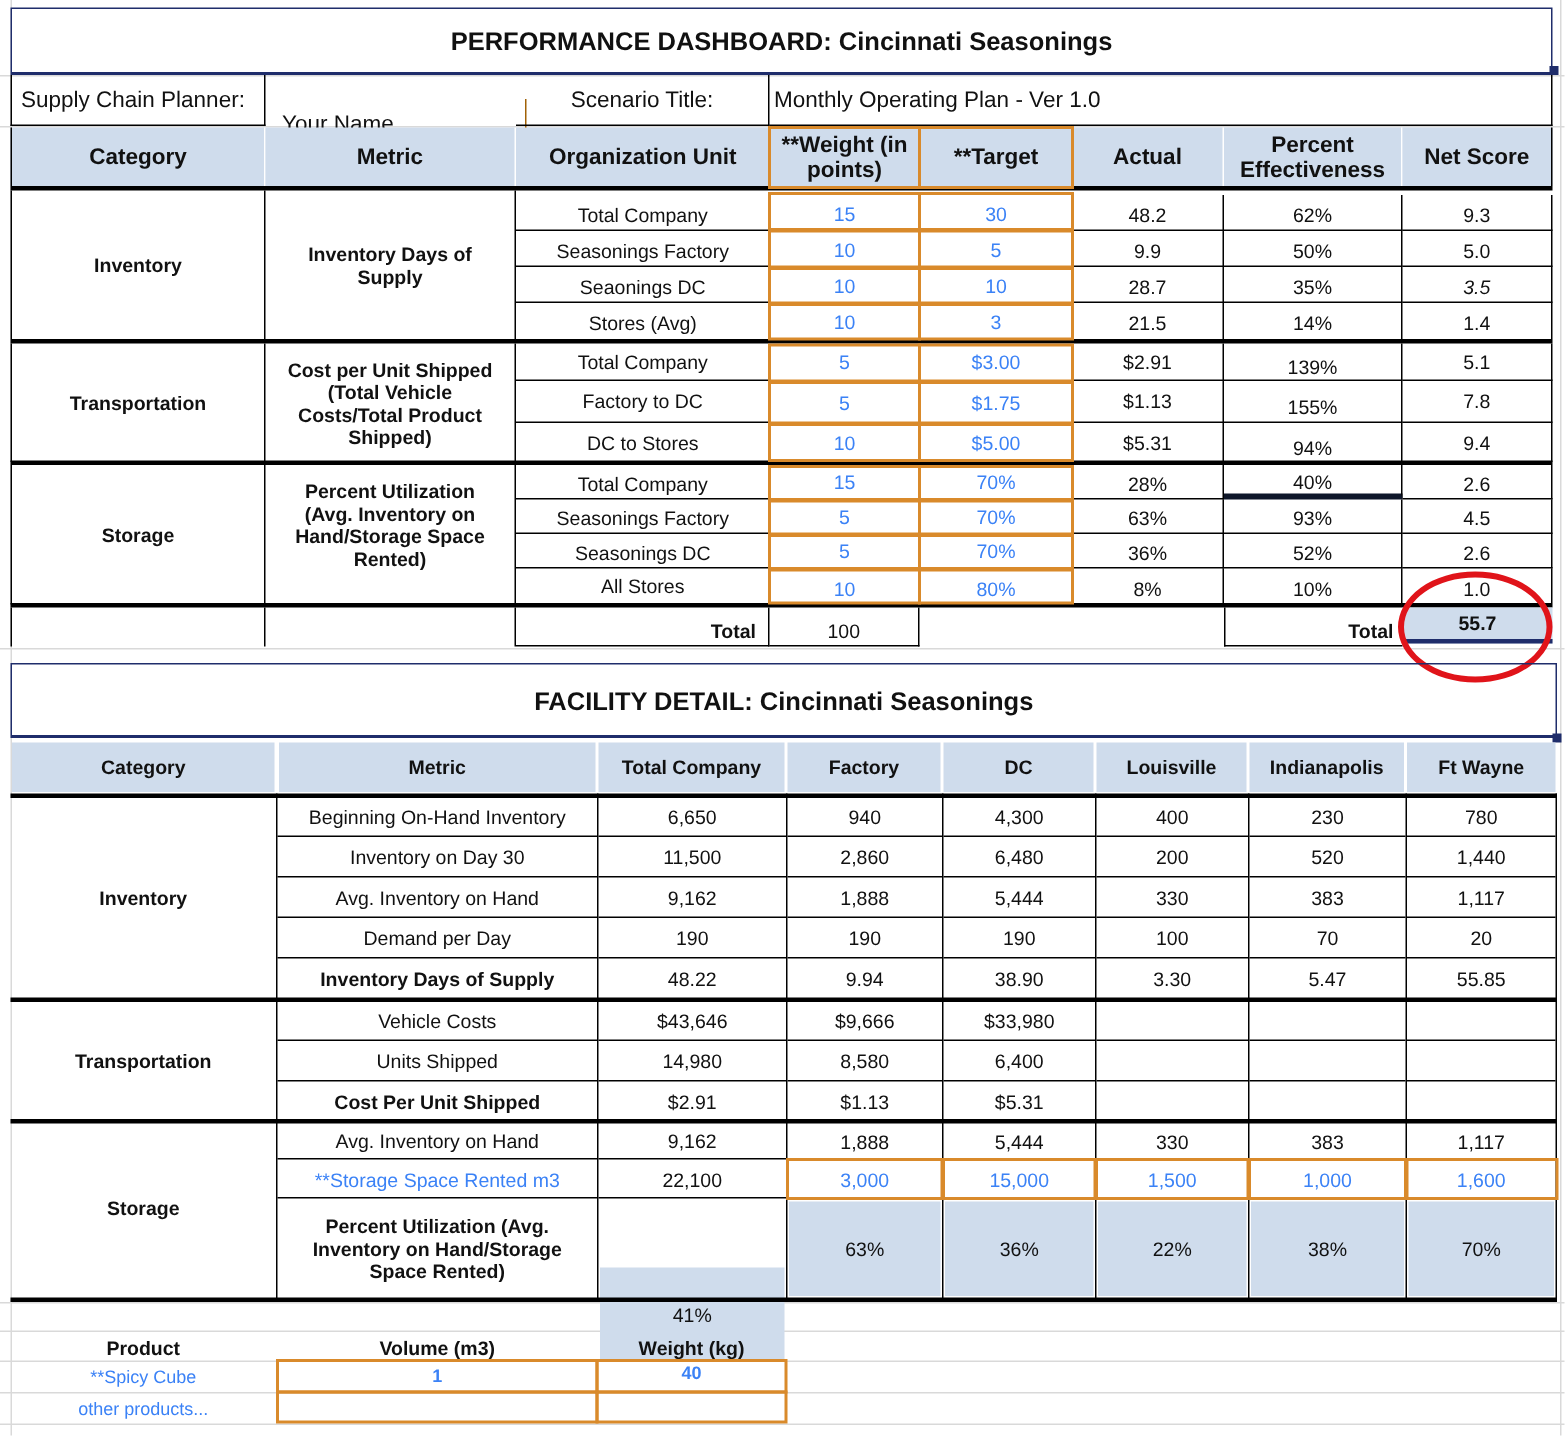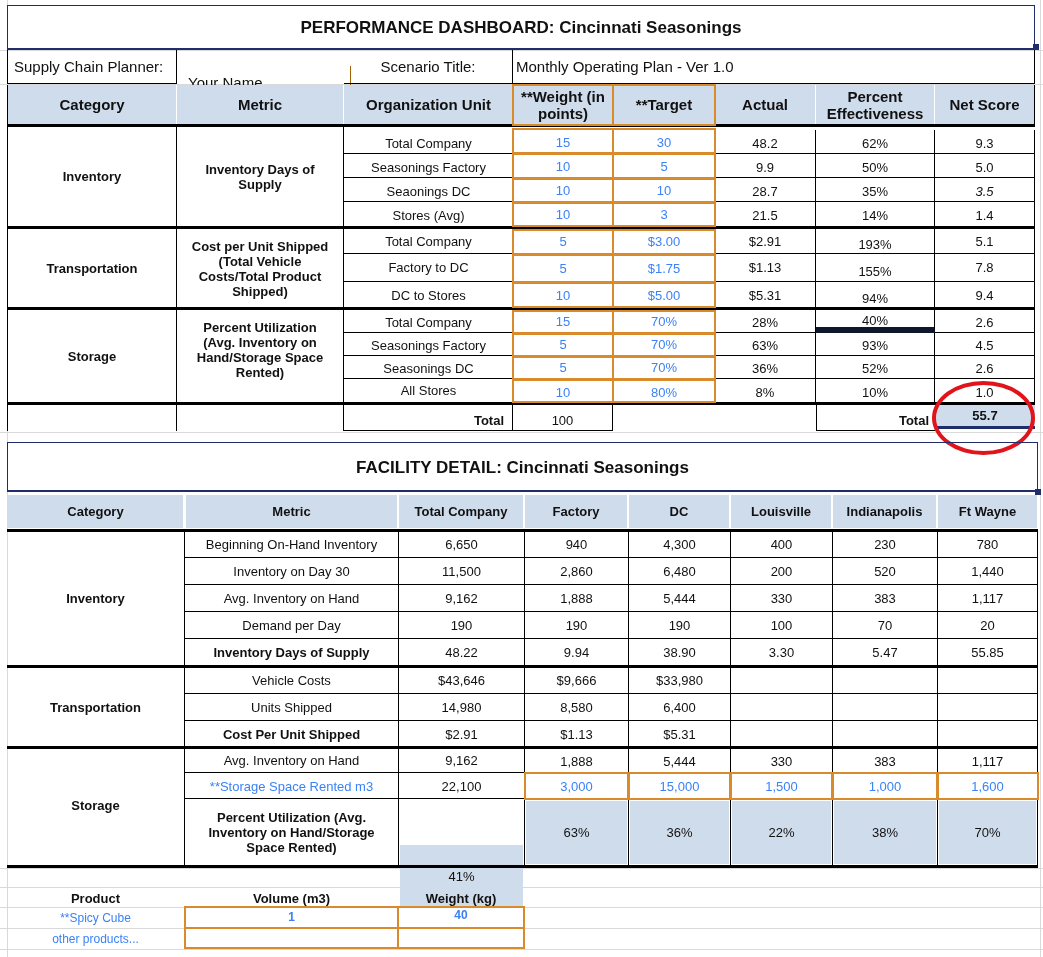--- a/index.html
+++ b/index.html
@@ -92,21 +92,21 @@
   <div class="line" style="left:7px;top:226px;width:1028px;height:3px;"></div>
 
   <div class="cell b" style="left:7px;top:229px;width:170px;height:79px;border-left:1px solid #000;border-right:1px solid #000;">Transportation</div>
   <div class="cell b" style="left:177px;top:229px;width:167px;height:79px;padding:0 6px;border-right:1px solid #000;">Cost per Unit Shipped (Total Vehicle Costs/Total Product Shipped)</div>
 
   <div>
     <div class="cell" style="left:344px;top:229px;width:169px;height:25px;border-bottom:1px solid #000;">Total Company</div>
     <div class="cell blue" style="left:513px;top:229px;width:100px;height:25px;">5</div>
     <div class="cell blue" style="left:613px;top:229px;width:102px;height:25px;">$3.00</div>
     <div class="cell" style="left:715px;top:229px;width:101px;height:25px;border-bottom:1px solid #000;border-right:1px solid #000;">$2.91</div>
-    <div class="cell" style="left:816px;top:229px;width:119px;height:25px;border-bottom:1px solid #000;border-right:1px solid #000;padding-top:6px;">193%</div>
+    <div class="cell" style="left:816px;top:229px;width:119px;height:25px;border-bottom:1px solid #000;border-right:1px solid #000;padding-top:6px;">139%</div>
     <div class="cell" style="left:935px;top:229px;width:100px;height:25px;border-bottom:1px solid #000;border-right:1px solid #000;">5.1</div>
   </div>
   <div>
     <div class="cell" style="left:344px;top:254px;width:169px;height:28px;border-bottom:1px solid #000;">Factory to DC</div>
     <div class="cell blue" style="left:513px;top:254px;width:100px;height:28px;">5</div>
     <div class="cell blue" style="left:613px;top:254px;width:102px;height:28px;">$1.75</div>
     <div class="cell" style="left:715px;top:254px;width:101px;height:28px;border-bottom:1px solid #000;border-right:1px solid #000;">$1.13</div>
     <div class="cell" style="left:816px;top:254px;width:119px;height:28px;border-bottom:1px solid #000;border-right:1px solid #000;padding-top:8px;">155%</div>
     <div class="cell" style="left:935px;top:254px;width:100px;height:28px;border-bottom:1px solid #000;border-right:1px solid #000;">7.8</div>
   </div>
@@ -121,21 +121,21 @@
   <div class="line" style="left:7px;top:307px;width:1028px;height:3px;"></div>
 
   <div class="cell b" style="left:7px;top:310px;width:170px;height:93px;border-left:1px solid #000;border-right:1px solid #000;">Storage</div>
   <div class="cell b" style="left:177px;top:310px;width:167px;height:93px;padding:0 10px 14px;border-right:1px solid #000;">Percent Utilization (Avg. Inventory on Hand/Storage Space Rented)</div>
 
   <div>
     <div class="cell" style="left:344px;top:310px;width:169px;height:23px;border-bottom:1px solid #000;padding-top:3px;">Total Company</div>
     <div class="cell blue" style="left:513px;top:310px;width:100px;height:23px;">15</div>
     <div class="cell blue" style="left:613px;top:310px;width:102px;height:23px;">70%</div>
     <div class="cell" style="left:715px;top:310px;width:101px;height:23px;border-bottom:1px solid #000;border-right:1px solid #000;padding-top:3px;">28%</div>
-    <div class="cell" style="left:816px;top:310px;width:119px;height:23px;border-bottom:6px solid #0f172a;border-right:1px solid #000;padding-top:3px;">40%</div>
+    <div class="cell" style="left:816px;top:310px;width:119px;height:23px;border-bottom:4px solid #0f172a;border-right:1px solid #000;padding-top:3px;">40%</div>
     <div class="cell" style="left:935px;top:310px;width:100px;height:23px;border-bottom:1px solid #000;border-right:1px solid #000;padding-top:3px;">2.6</div>
   </div>
   <div>
     <div class="cell" style="left:344px;top:333px;width:169px;height:23px;border-bottom:1px solid #000;padding-top:3px;">Seasonings Factory</div>
     <div class="cell blue" style="left:513px;top:333px;width:100px;height:23px;">5</div>
     <div class="cell blue" style="left:613px;top:333px;width:102px;height:23px;">70%</div>
     <div class="cell" style="left:715px;top:333px;width:101px;height:23px;border-bottom:1px solid #000;border-right:1px solid #000;padding-top:3px;">63%</div>
     <div class="cell" style="left:816px;top:333px;width:119px;height:23px;border-bottom:1px solid #000;border-right:1px solid #000;padding-top:3px;">93%</div>
     <div class="cell" style="left:935px;top:333px;width:100px;height:23px;border-bottom:1px solid #000;border-right:1px solid #000;padding-top:3px;">4.5</div>
   </div>

